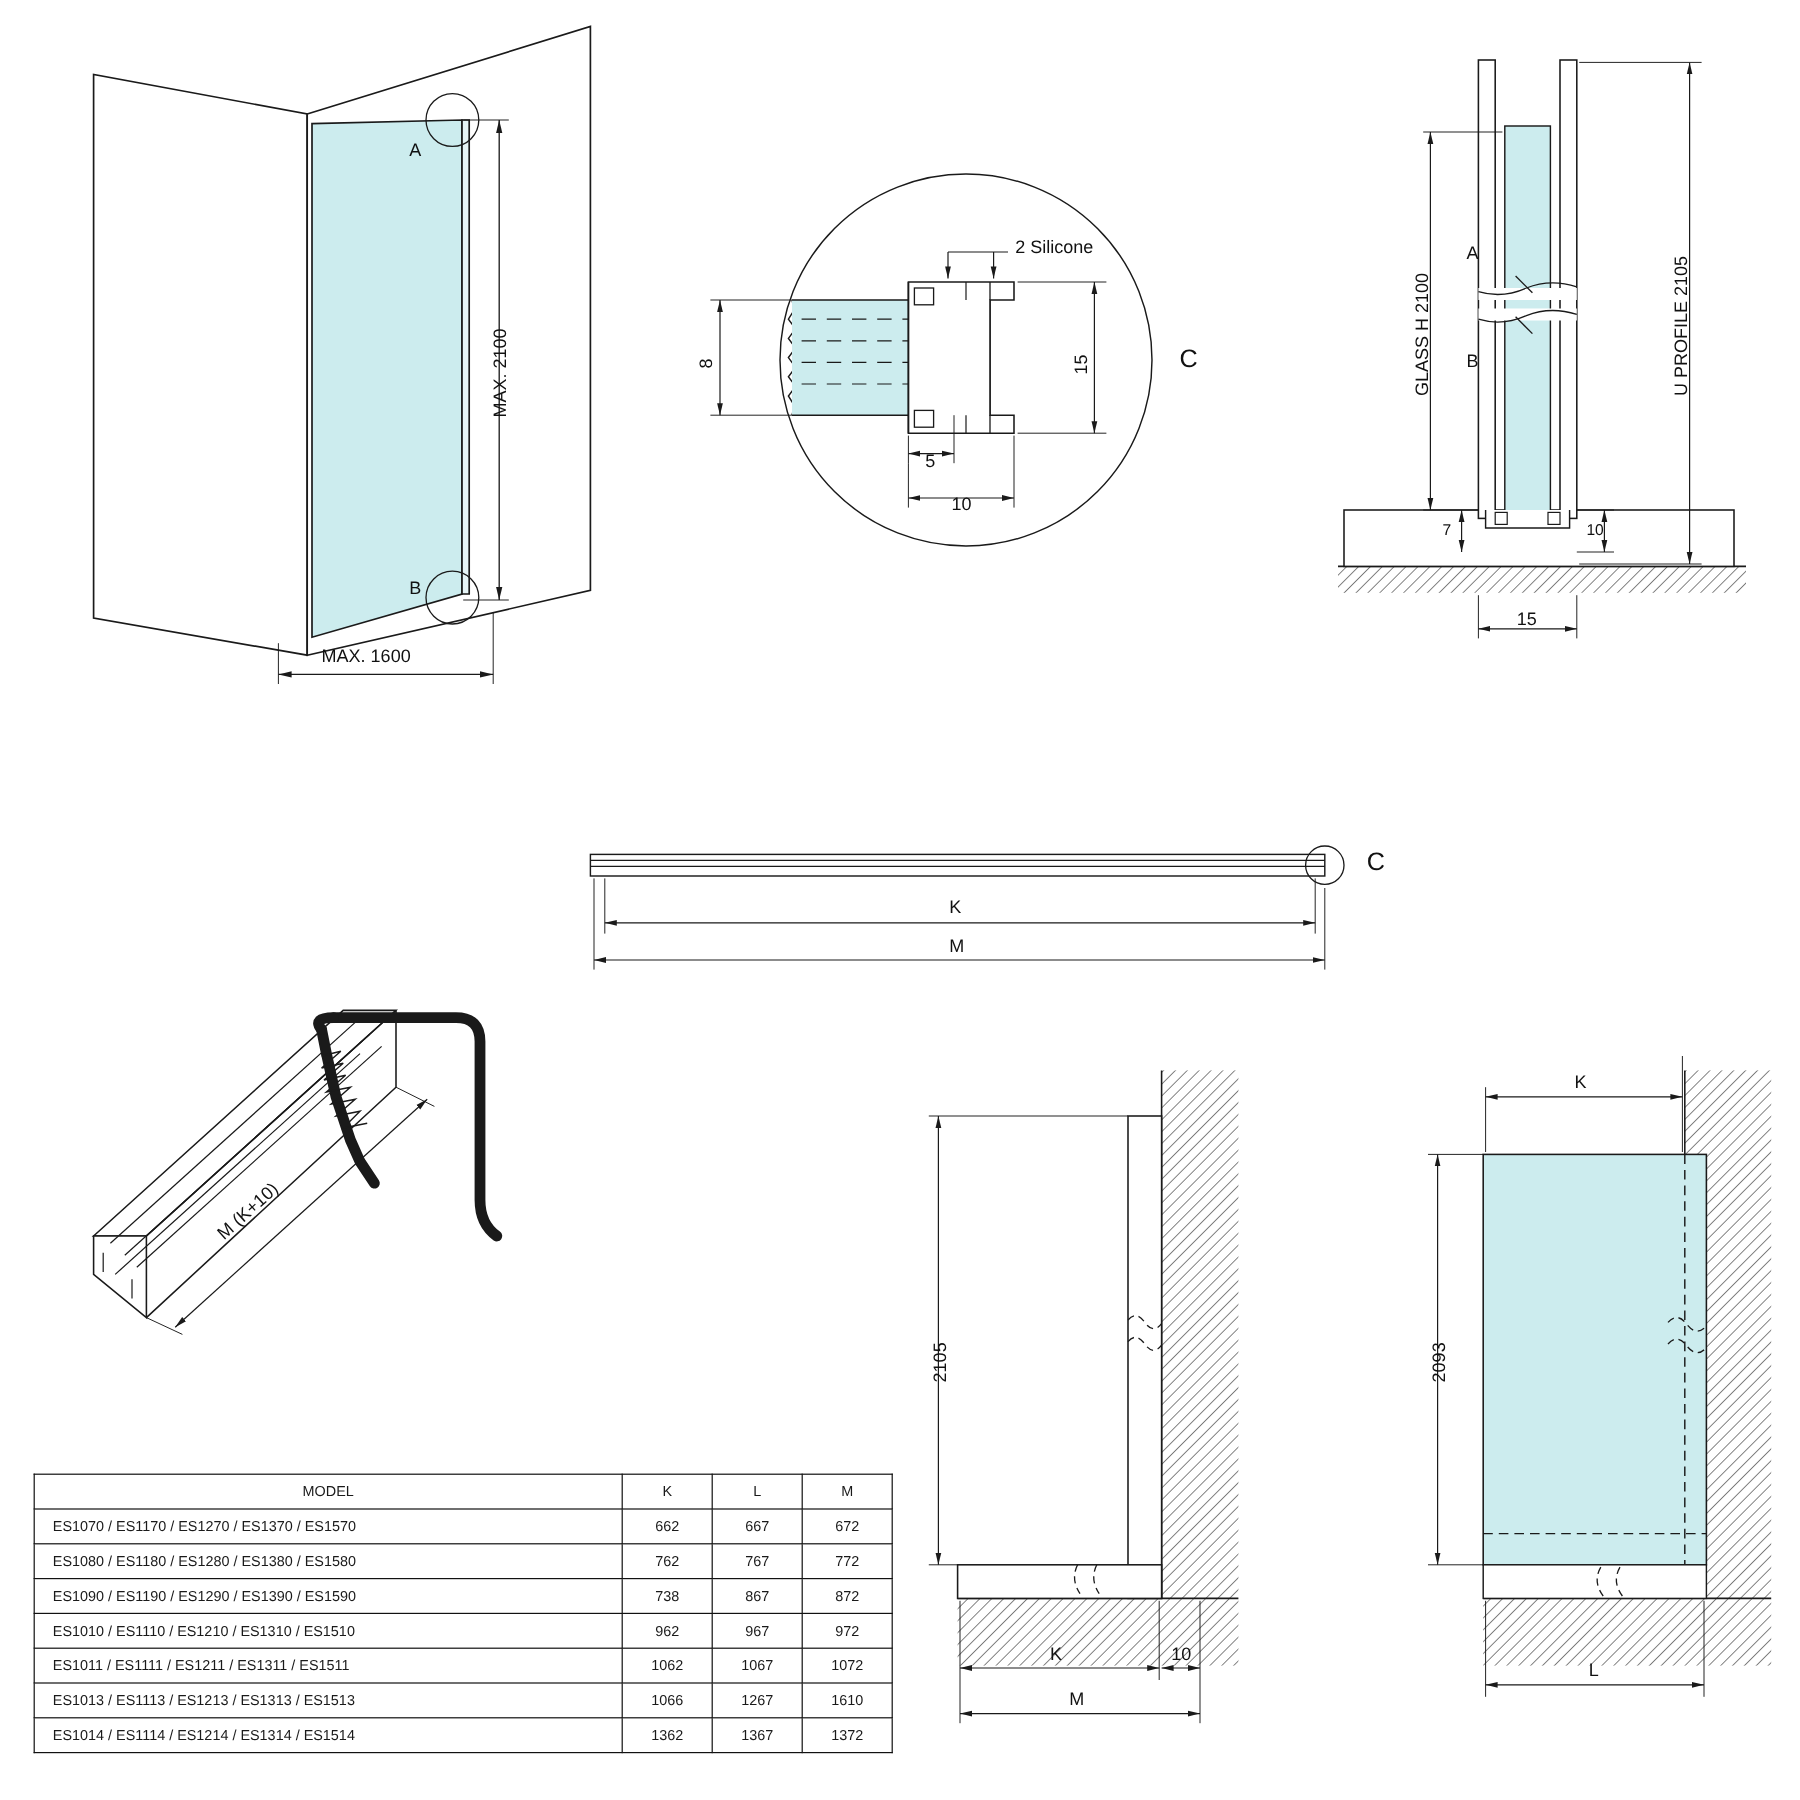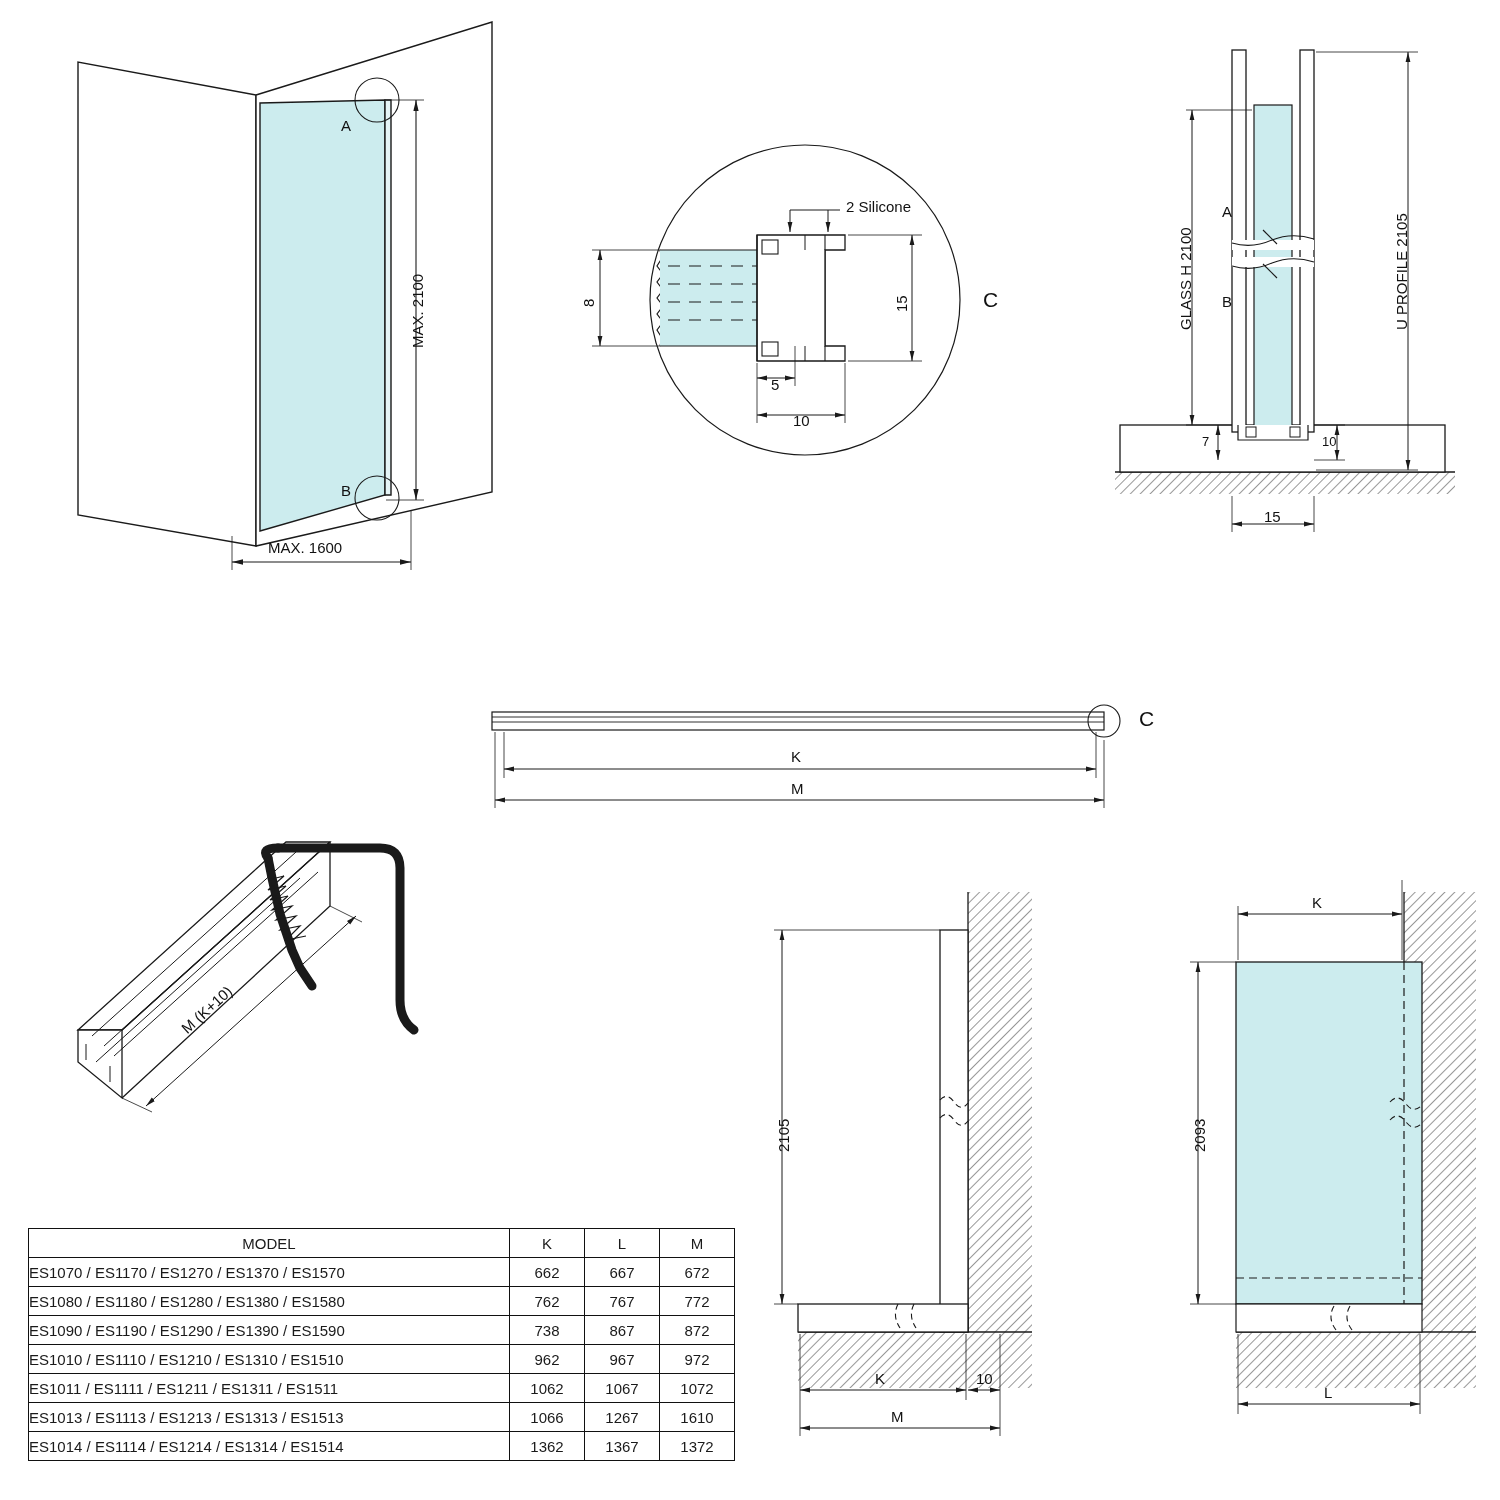--- a/index.html
+++ b/index.html
@@ -26,33 +26,33 @@
   }
   .lbl.sm { font-size: 13px; }
   .lbl.big { font-size: 21px; }
   .rot90 { transform: rotate(-90deg); transform-origin: left top; }
   
   #model-table {
     position: absolute;
     left: 28px;
     top: 1228px;
     border-collapse: collapse;
-    font-size: 15px;
+    font-size: 12px;
   }
   #model-table th, #model-table td {
     border: 1px solid #111;
     padding: 4px 6px;
     font-weight: normal;
     height: 20px;
   }
   #model-table th.model-head, #model-table td.model-cell {
     width: 468px;
   }
   #model-table th.model-head { text-align: center; }
-  #model-table td.model-cell { text-align: left; padding-left: 0; }
+  #model-table td.model-cell { text-align: left; padding-left: 15px; }
   #model-table th.num-head, #model-table td.num-cell {
     width: 62px;
     text-align: center;
   }
 </style>
 </head>
 <body>
 
 <div id="sheet">
 

